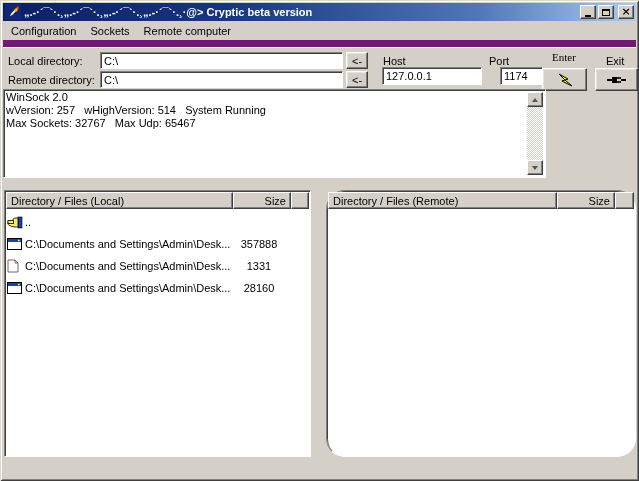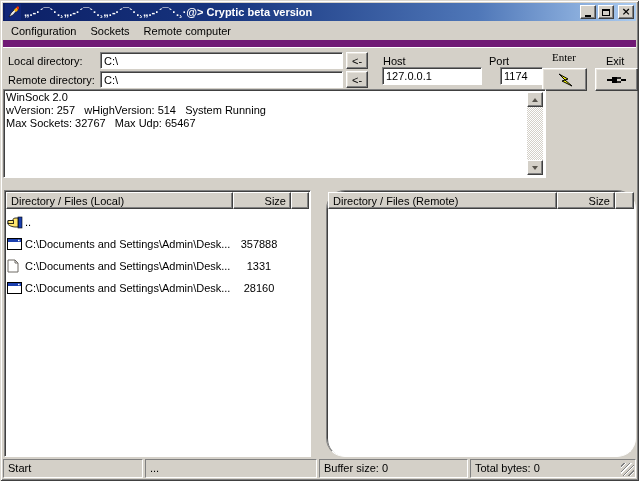--- a/index.html
+++ b/index.html
@@ -262,22 +262,14 @@
 
   <div class="panel panel-remote">
     <div class="hdr-row">
       <div class="hdr-seg hdr-name" style="width:229px;">Directory / Files (Remote)</div>
       <div class="hdr-seg hdr-size">Size</div>
       <div class="hdr-seg hdr-stub"></div>
     </div>
     <div class="rows"></div>
   </div>
 
-  <div class="statusbar">
-    <div class="st-pane st-1">Start</div>
-    <div class="st-pane st-2">...</div>
-    <div class="st-pane st-3">Buffer size: 0</div>
-    <div class="st-pane st-4"><span>Total bytes: 0</span>
-      <span class="grip"></span>
-    </div>
-  </div>
 
 </div>
 
 </body></html>

